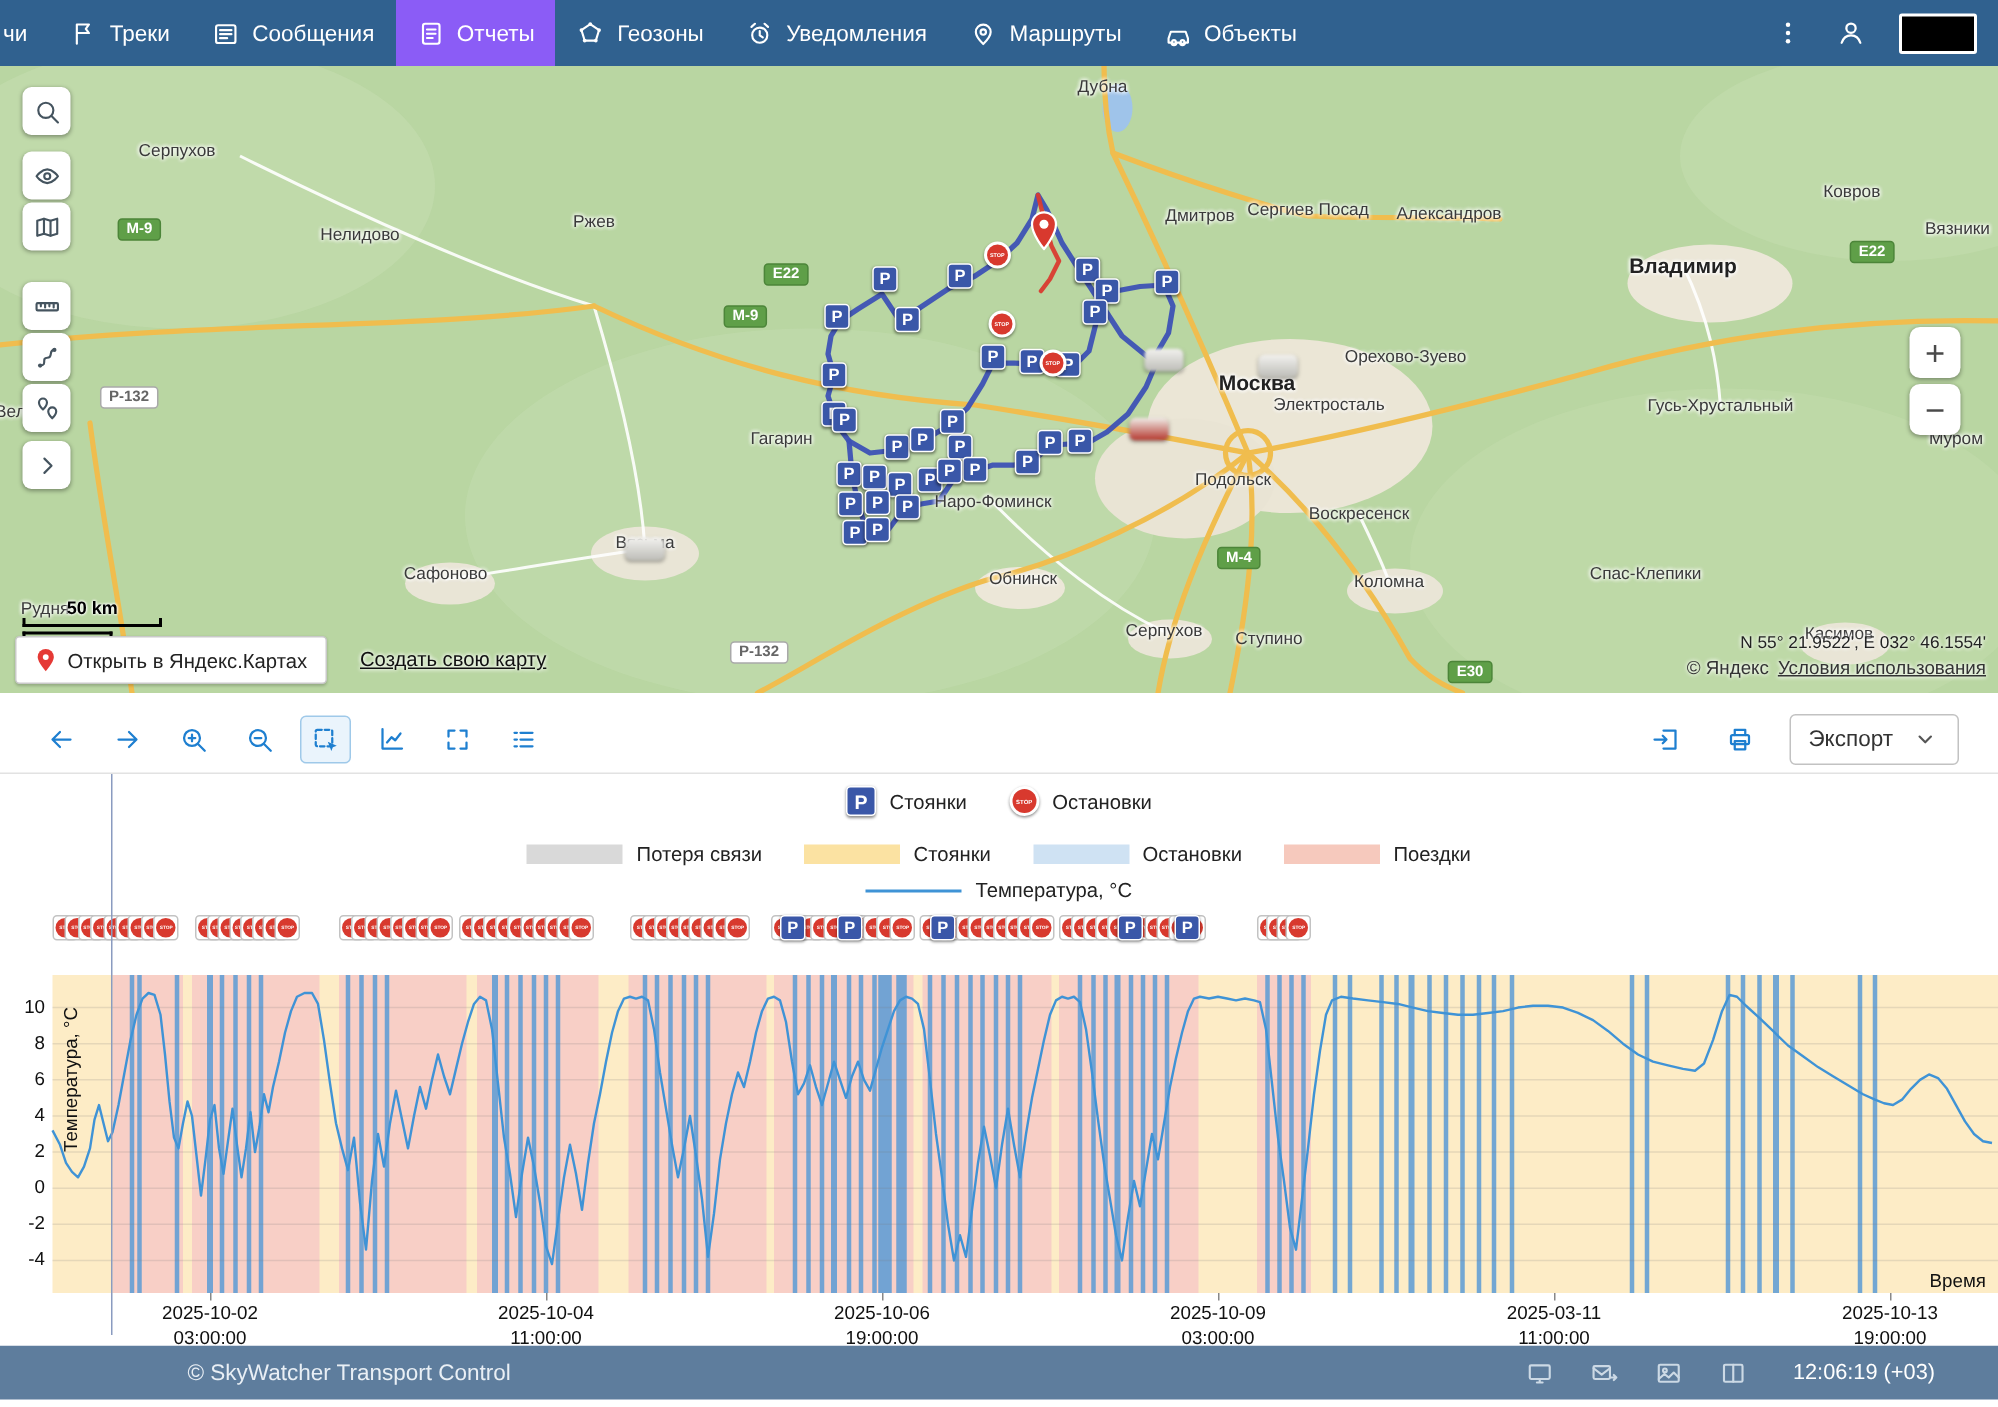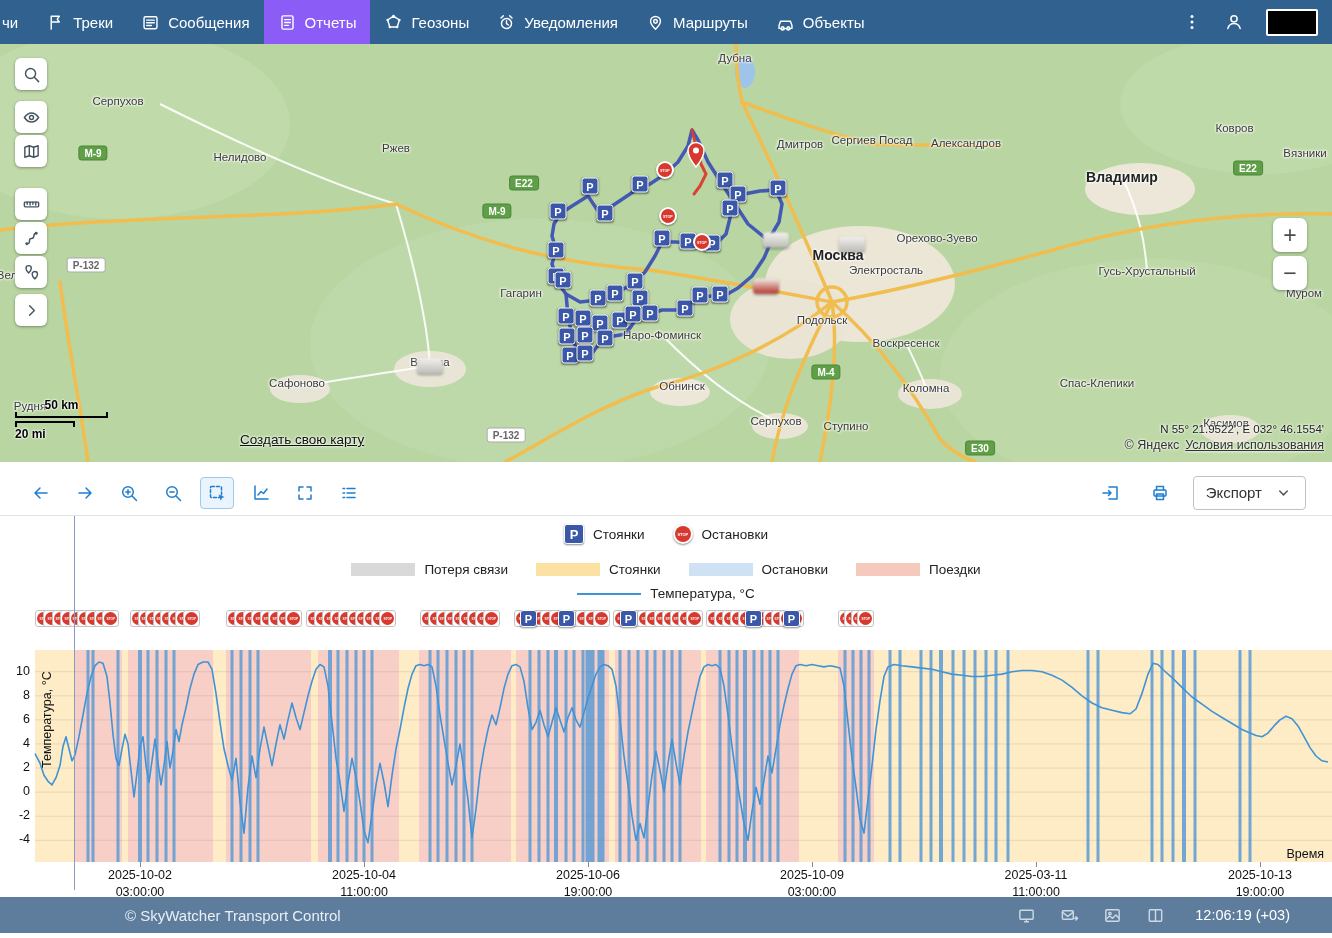--- a/index.html
+++ b/index.html
@@ -347,20 +347,27 @@
           <circle cx="10" cy="10.5" r="3" fill="#fff"></circle>
         </svg></div>
     </div>
   <div class="zoombtn" style="top:174px">+</div>
   <div class="zoombtn" style="top:212px">−</div>
   <div class="scalebox">
     <div class="sk-kmlab">50 km</div>
     <div class="sk-km"></div>
     <div class="sk-mi" style="margin-top:3px"></div>
     <div>20 mi</div>
+  </div>
+  <div class="ymbox">
+    <svg width="15" height="18" viewBox="0 0 20 22">
+        <path d="M10 21s-7.2-8-7.2-12.6A7.2 7.2 0 0 1 10 1.2a7.2 7.2 0 0 1 7.2 7.2C17.2 13 10 21 10 21z" fill="#e53935"></path>
+        <circle cx="10" cy="8.4" r="2.6" fill="#fff"></circle>
+      </svg>
+    <span>Открыть в Яндекс.Картах</span>
   </div>
   <span class="create-link">Создать свою карту</span>
   <div class="coords">N 55° 21.9522', E 032° 46.1554'</div>
   <div class="map-attr">
     <span>© Яндекс</span>
     <span class="terms">Условия использования</span>
   </div>
 </div>
 
 <div class="toolbar">

